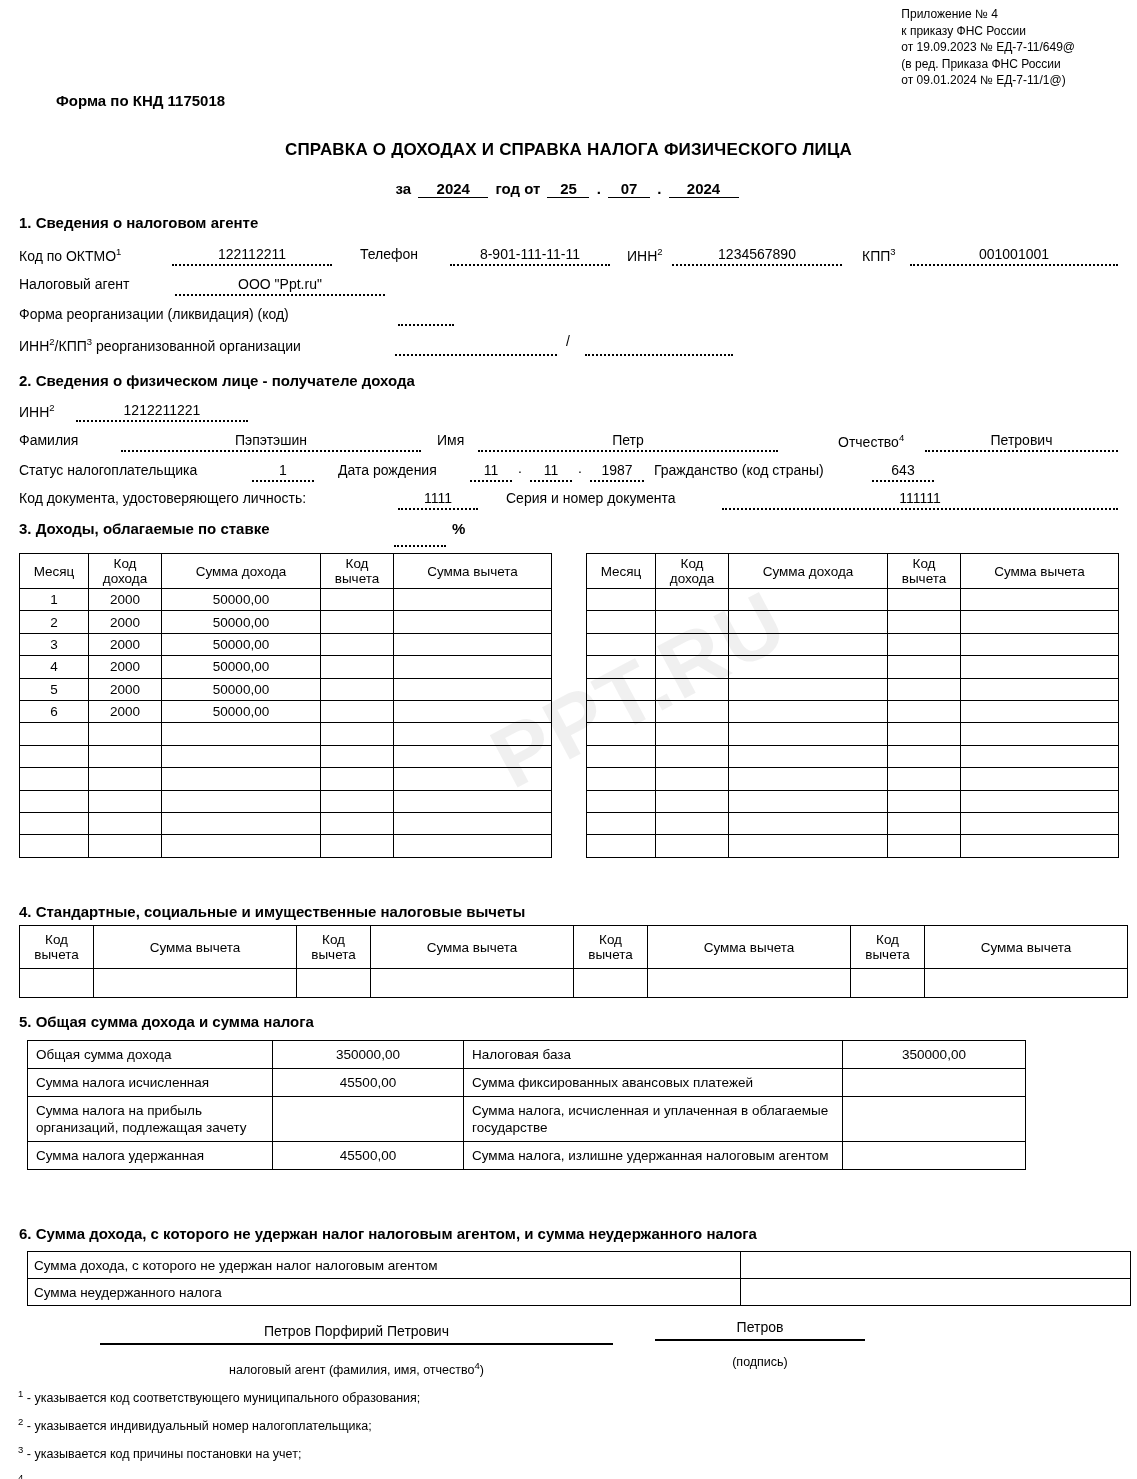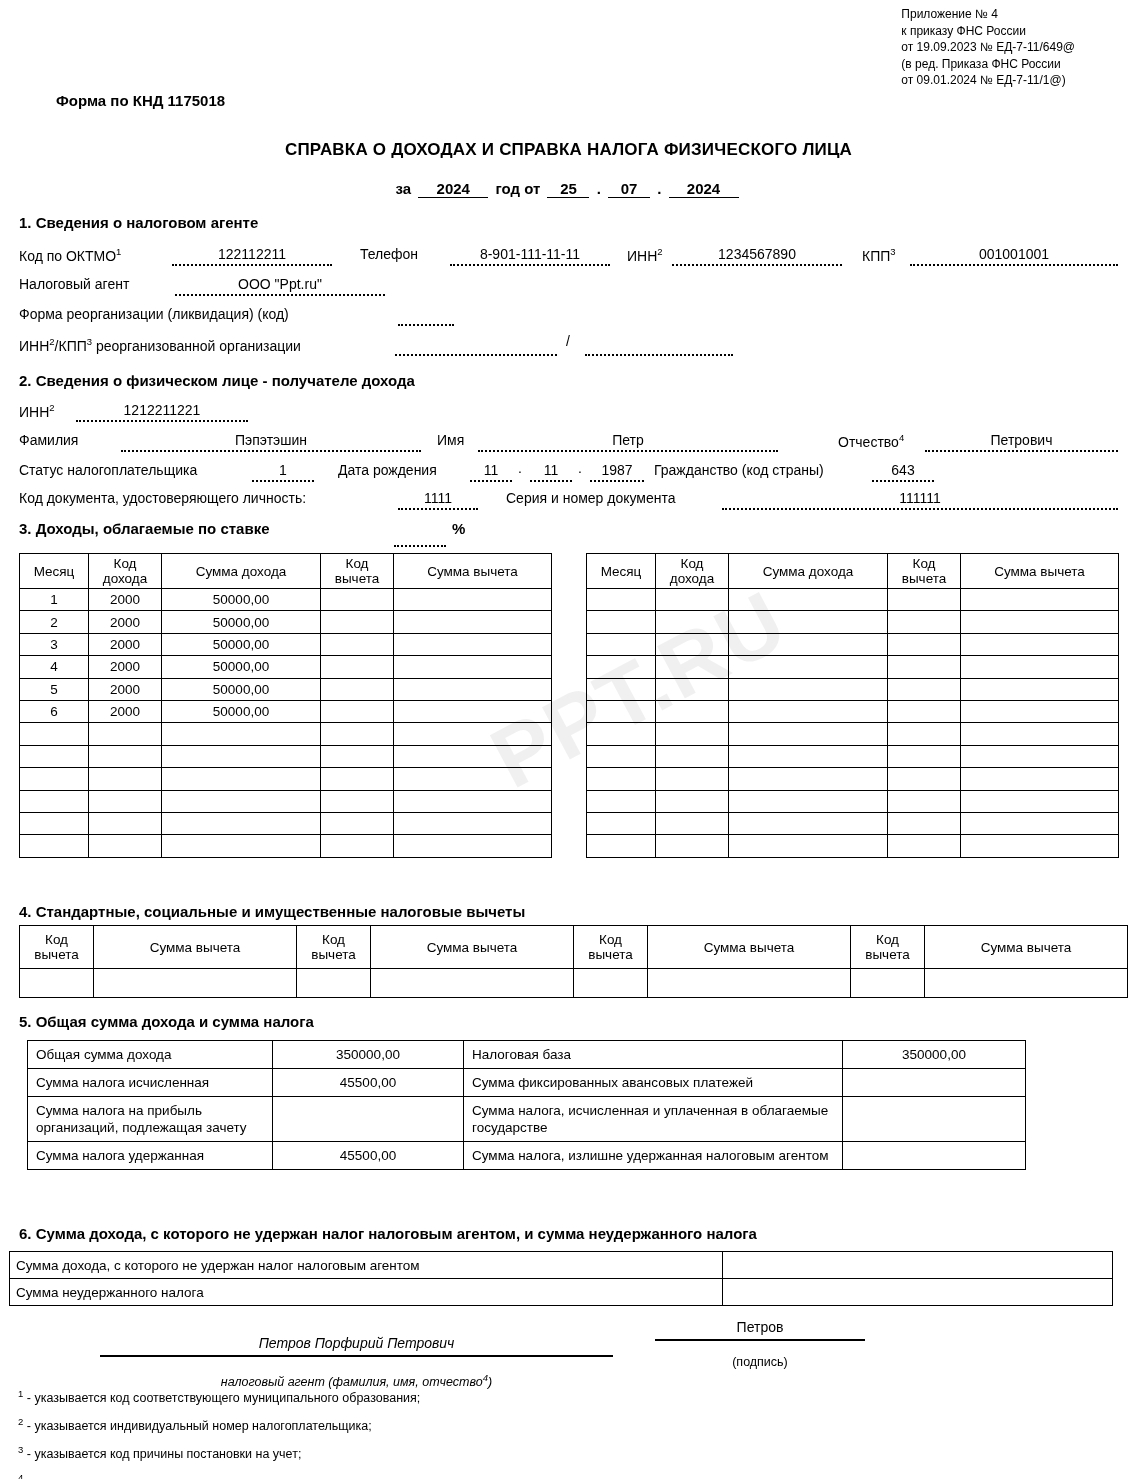--- a/index.html
+++ b/index.html
@@ -75,21 +75,21 @@
   .t4 .c-k{width:73px;}
   .t4 .c-s{width:202px;}
 
   .t5{left:27px;top:1040px;}
   .t5 td{text-align:left;padding:5px 8px;font-size:13.5px;line-height:17px;}
   .t5 .lc{width:228px;}
   .t5 .vc{width:174px;text-align:center;}
   .t5 .lc2{width:362px;}
   .t5 .vc2{width:166px;text-align:center;}
 
-  .t6{left:9px;top:1251px;}
+  .t6{left:27px;top:1251px;}
   .t6 td{text-align:left;padding:2px 6px;font-size:13.5px;height:22px;}
   .t6 .lc{width:700px;}
   .t6 .vc{width:377px;}
 
   
   .sigwrap{position:absolute;left:0;top:1318px;width:1137px;}
   .sigbox{position:absolute;text-align:center;}
   .sigval{font-size:14px;line-height:18px;}
   .sigline{border-bottom:2.2px solid #000;height:2px;margin-top:1px;}
   .sigcap{font-size:12.5px;margin-top:13px;line-height:16px;}
@@ -499,21 +499,21 @@
           <td class="vc"></td>
         </tr>
         <tr>
           <td class="lc">Сумма неудержанного налога</td>
           <td class="vc"></td>
         </tr>
       </tbody>
   </table>
 
   <div class="sigwrap">
-    <div class="sigbox" style="left:100px;top:16px;width:513px;font-style:italic;">
+    <div class="sigbox" style="left:100px;top:4px;width:513px;">
       <div class="sigval">Петров Порфирий Петрович</div>
       <div class="sigline"></div>
       <div class="sigcap">
         <span>налоговый агент (фамилия, имя, отчество</span><span class="sup">4</span><span>)</span>
       </div>
     </div>
     <div class="sigbox" style="left:655px;top:0;width:210px;">
       <div class="sigval">Петров</div>
       <div class="sigline"></div>
       <div class="sigcap">(подпись)</div>

